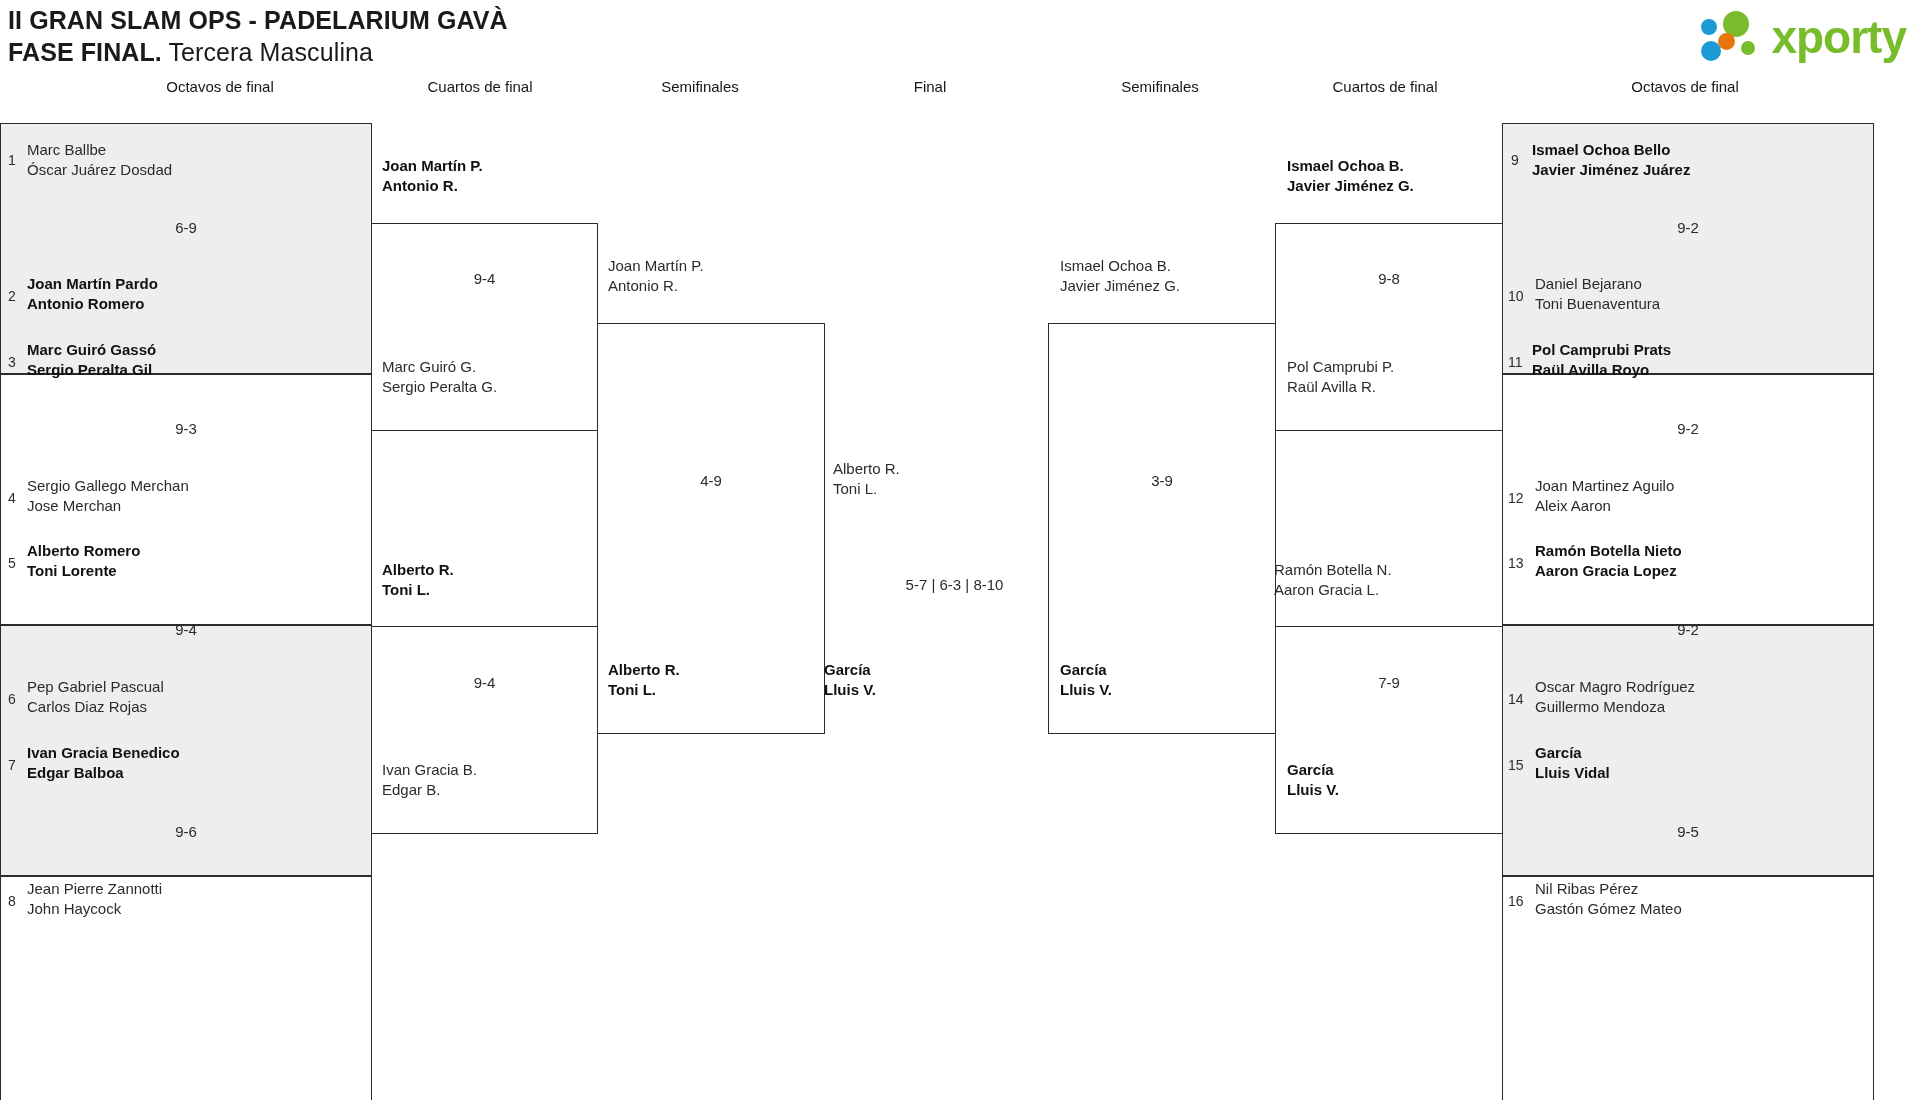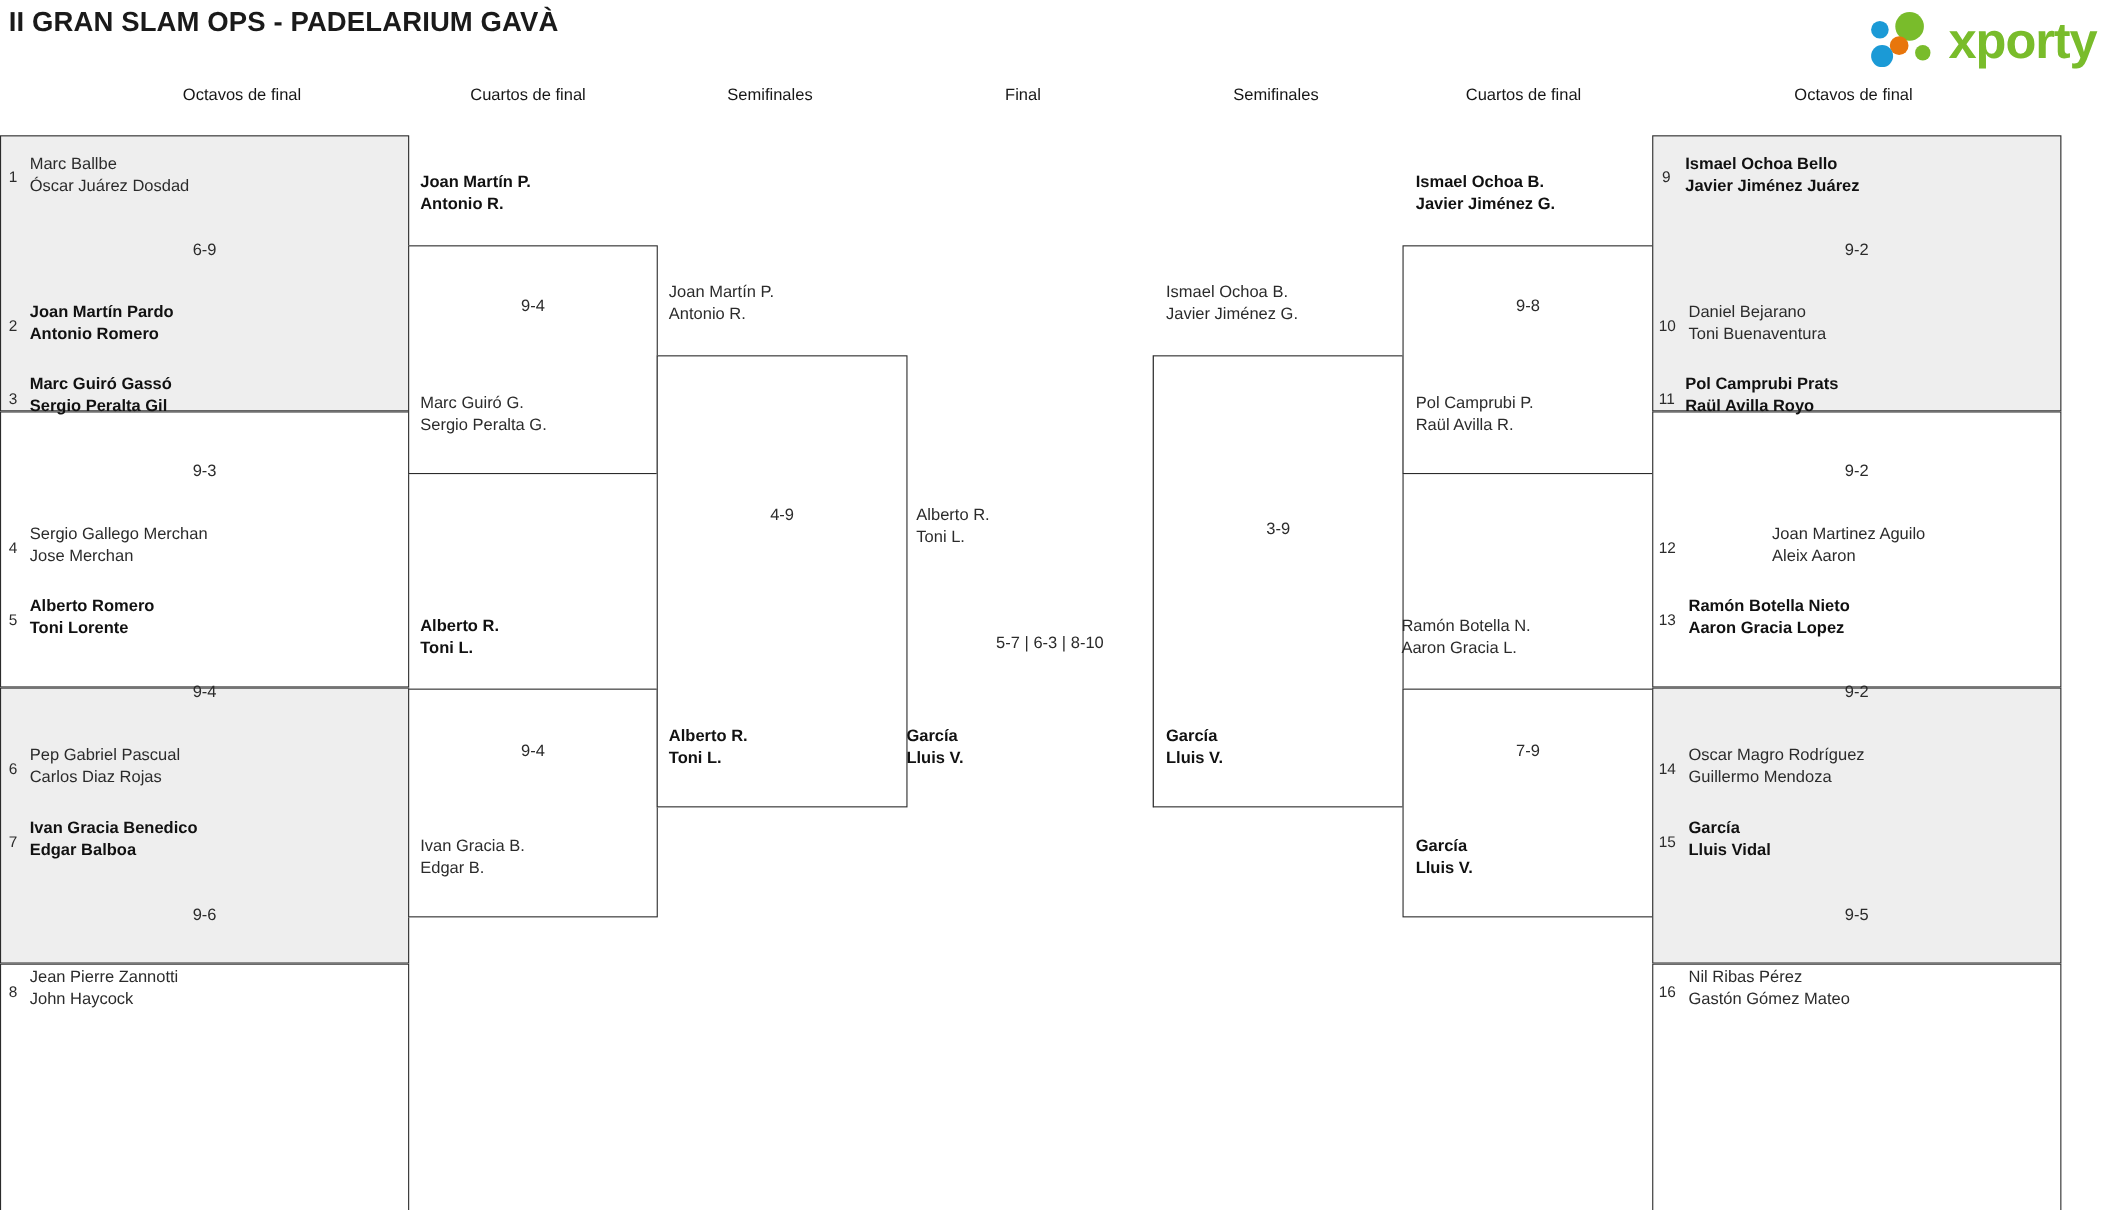--- a/index.html
+++ b/index.html
@@ -59,20 +59,21 @@
   
   .stub { position: absolute; background: #2b2b2b; }
 </style>
 </head>
 <body>
 
 <div id="root">
 
   <div class="title-block">
     <div class="title-line1">II GRAN SLAM OPS - PADELARIUM GAVÀ</div>
+    <div class="title-line2"><span class="strong">FASE FINAL.</span><span> Tercera Masculina</span></div>
   </div>
 
   <div class="logo">
     <div class="logo-dots">
       <i style="left:0px;  top:8px;  width:16px; height:16px; background:#1b9ad6;"></i>
       <i style="left:22px; top:0px;  width:26px; height:26px; background:#79bc2b;"></i>
       <i style="left:17px; top:22px; width:17px; height:17px; background:#e8760c;"></i>
       <i style="left:0px;  top:30px; width:20px; height:20px; background:#1b9ad6;"></i>
       <i style="left:40px; top:30px; width:14px; height:14px; background:#79bc2b;"></i>
     </div>
@@ -123,21 +124,21 @@
   <div class="score" style="left:371px; top:270px; width:227px;">9-4</div>
   <div class="pair" style="left:382px; top:357px;"><span>Marc Guiró G.</span><br><span>Sergio Peralta G.</span></div>
 
   <div class="pair win" style="left:382px; top:560px;"><span>Alberto R.</span><br><span>Toni L.</span></div>
   <div class="score" style="left:371px; top:674px; width:227px;">9-4</div>
   <div class="pair" style="left:382px; top:760px;"><span>Ivan Gracia B.</span><br><span>Edgar B.</span></div>
 
   <div class="mbox" style="left:597px; top:323px; width:228px; height:411px;"></div>
 
   <div class="pair" style="left:608px; top:256px;"><span>Joan Martín P.</span><br><span>Antonio R.</span></div>
-  <div class="score" style="left:597px; top:460px; width:228px;">4-9</div>
+  <div class="score" style="left:597px; top:472px; width:228px;">4-9</div>
   <div class="pair win" style="left:608px; top:660px;"><span>Alberto R.</span><br><span>Toni L.</span></div>
 
   <div class="stub" style="left:1048px; top:323px; width:1px; height:411px;"></div>
 
   <div class="pair" style="left:833px; top:459px;"><span>Alberto R.</span><br><span>Toni L.</span></div>
   <div class="score" style="left:824px; top:576px; width:225px;padding-left:36px;">5-7 | 6-3 | 8-10</div>
   <div class="pair win right" style="left:824px; top:660px; width:216px;"><span>García</span><br><span>Lluis V.</span></div>
 
   <div class="mbox" style="left:1048px; top:323px; width:228px; height:411px;"></div>
 
@@ -164,21 +165,21 @@
   <div class="seed" style="left:1511px; top:152px;">9</div>
   <div class="pair win" style="left:1532px; top:140px;"><span>Ismael Ochoa Bello</span><br><span>Javier Jiménez Juárez</span></div>
   <div class="score" style="left:1502px; top:219px; width:372px;">9-2</div>
   <div class="seed" style="left:1508px; top:288px;">10</div>
   <div class="pair" style="left:1535px; top:274px;"><span>Daniel Bejarano</span><br><span>Toni Buenaventura</span></div>
 
   <div class="seed" style="left:1508px; top:354px;">11</div>
   <div class="pair win" style="left:1532px; top:340px;"><span>Pol Camprubi Prats</span><br><span>Raül Avilla Royo</span></div>
   <div class="score" style="left:1502px; top:420px; width:372px;">9-2</div>
   <div class="seed" style="left:1508px; top:490px;">12</div>
-  <div class="pair" style="left:1611px; top:476px;"><span>Joan Martinez Aguilo</span><br><span>Aleix Aaron</span></div>
+  <div class="pair" style="left:1535px; top:476px;"><span>Joan Martinez Aguilo</span><br><span>Aleix Aaron</span></div>
 
   <div class="seed" style="left:1508px; top:555px;">13</div>
   <div class="pair win" style="left:1535px; top:541px;"><span>Ramón Botella Nieto</span><br><span>Aaron Gracia Lopez</span></div>
   <div class="score" style="left:1502px; top:621px; width:372px;">9-2</div>
   <div class="seed" style="left:1508px; top:691px;">14</div>
   <div class="pair" style="left:1535px; top:677px;"><span>Oscar Magro Rodríguez</span><br><span>Guillermo Mendoza</span></div>
 
   <div class="seed" style="left:1508px; top:757px;">15</div>
   <div class="pair win" style="left:1535px; top:743px;"><span>García</span><br><span>Lluis Vidal</span></div>
   <div class="score" style="left:1502px; top:823px; width:372px;">9-5</div>

